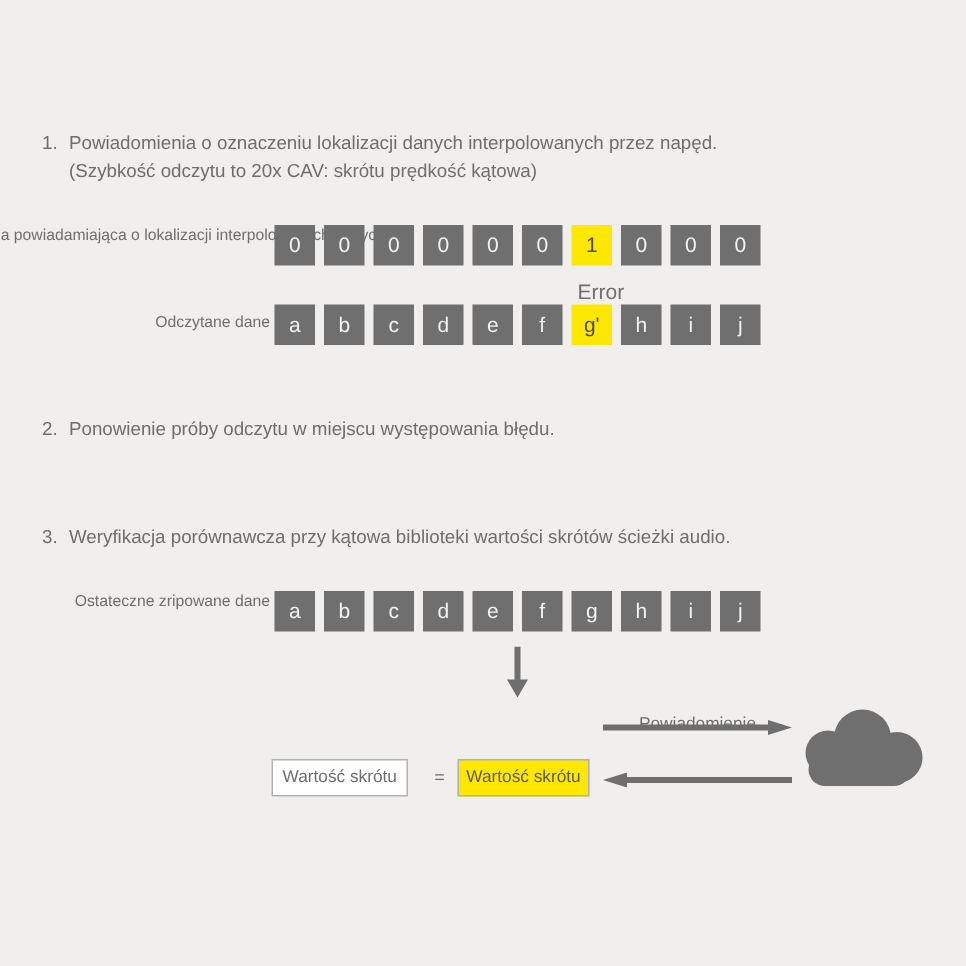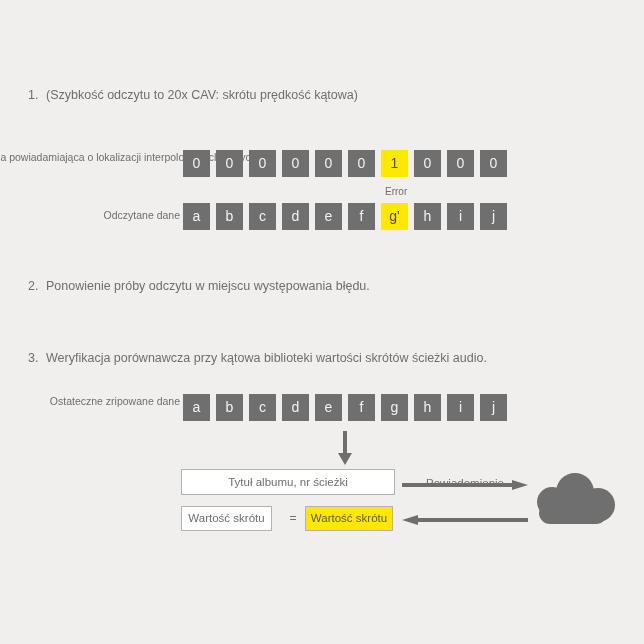--- a/index.html
+++ b/index.html
@@ -77,21 +77,21 @@
     background: #ffe800;
     color: #4a4a4a;
   }
   #row-flag { left: 183px; top: 150px; }
   #row-read { left: 183px; top: 203px; }
   #row-zip  { left: 183px; top: 394px; }
 
   
   .error-caption {
     position: absolute;
-    font-size: 10px;
+    font-size: 14px;
     color: #6e6e6e;
     white-space: nowrap;
   }
   #error-flag { left: 385px; top: 186px; }
 
   
   #down-arrow {
     position: absolute;
     left: 338px;
     top: 431px;
@@ -182,20 +182,21 @@
   }
 </style>
 </head>
 <body>
 
 <div id="canvas">
 
   <div class="step" id="step1">
     <span class="num">1.</span>
     <div class="lines">
+      <div>Powiadomienia o oznaczeniu lokalizacji danych interpolowanych przez napęd.</div>
       <div>(Szybkość odczytu to 20x CAV: skrótu prędkość kątowa)</div>
     </div>
   </div>
 
   <div class="row-label" id="label-flag">Flaga powiadamiająca o lokalizacji interpolowanych danych</div>
 
   <div class="cell-row" id="row-flag">
     <div class="cell">0</div>
     <div class="cell">0</div>
     <div class="cell">0</div>
@@ -252,21 +253,20 @@
     <div class="cell">h</div>
     <div class="cell">i</div>
     <div class="cell">j</div>
   </div>
 
   <svg id="down-arrow" viewBox="0 0 14 34">
     <rect x="5" y="0" width="4" height="24" fill="#6e6e6e"></rect>
     <polygon points="0,22 14,22 7,34" fill="#6e6e6e"></polygon>
   </svg>
 
-  <div class="box" id="box-album">Tytuł albumu, nr ścieżki</div>
 
   <div class="box" id="box-hash-left">Wartość skrótu</div>
 
   <div id="equals-sign">=</div>
 
   <div class="box" id="box-hash-right">Wartość skrótu</div>
 
   <div class="arrow-caption" id="caption-out">Powiadomienie</div>
 
   <svg id="arrow-out" viewBox="0 0 126 10">

